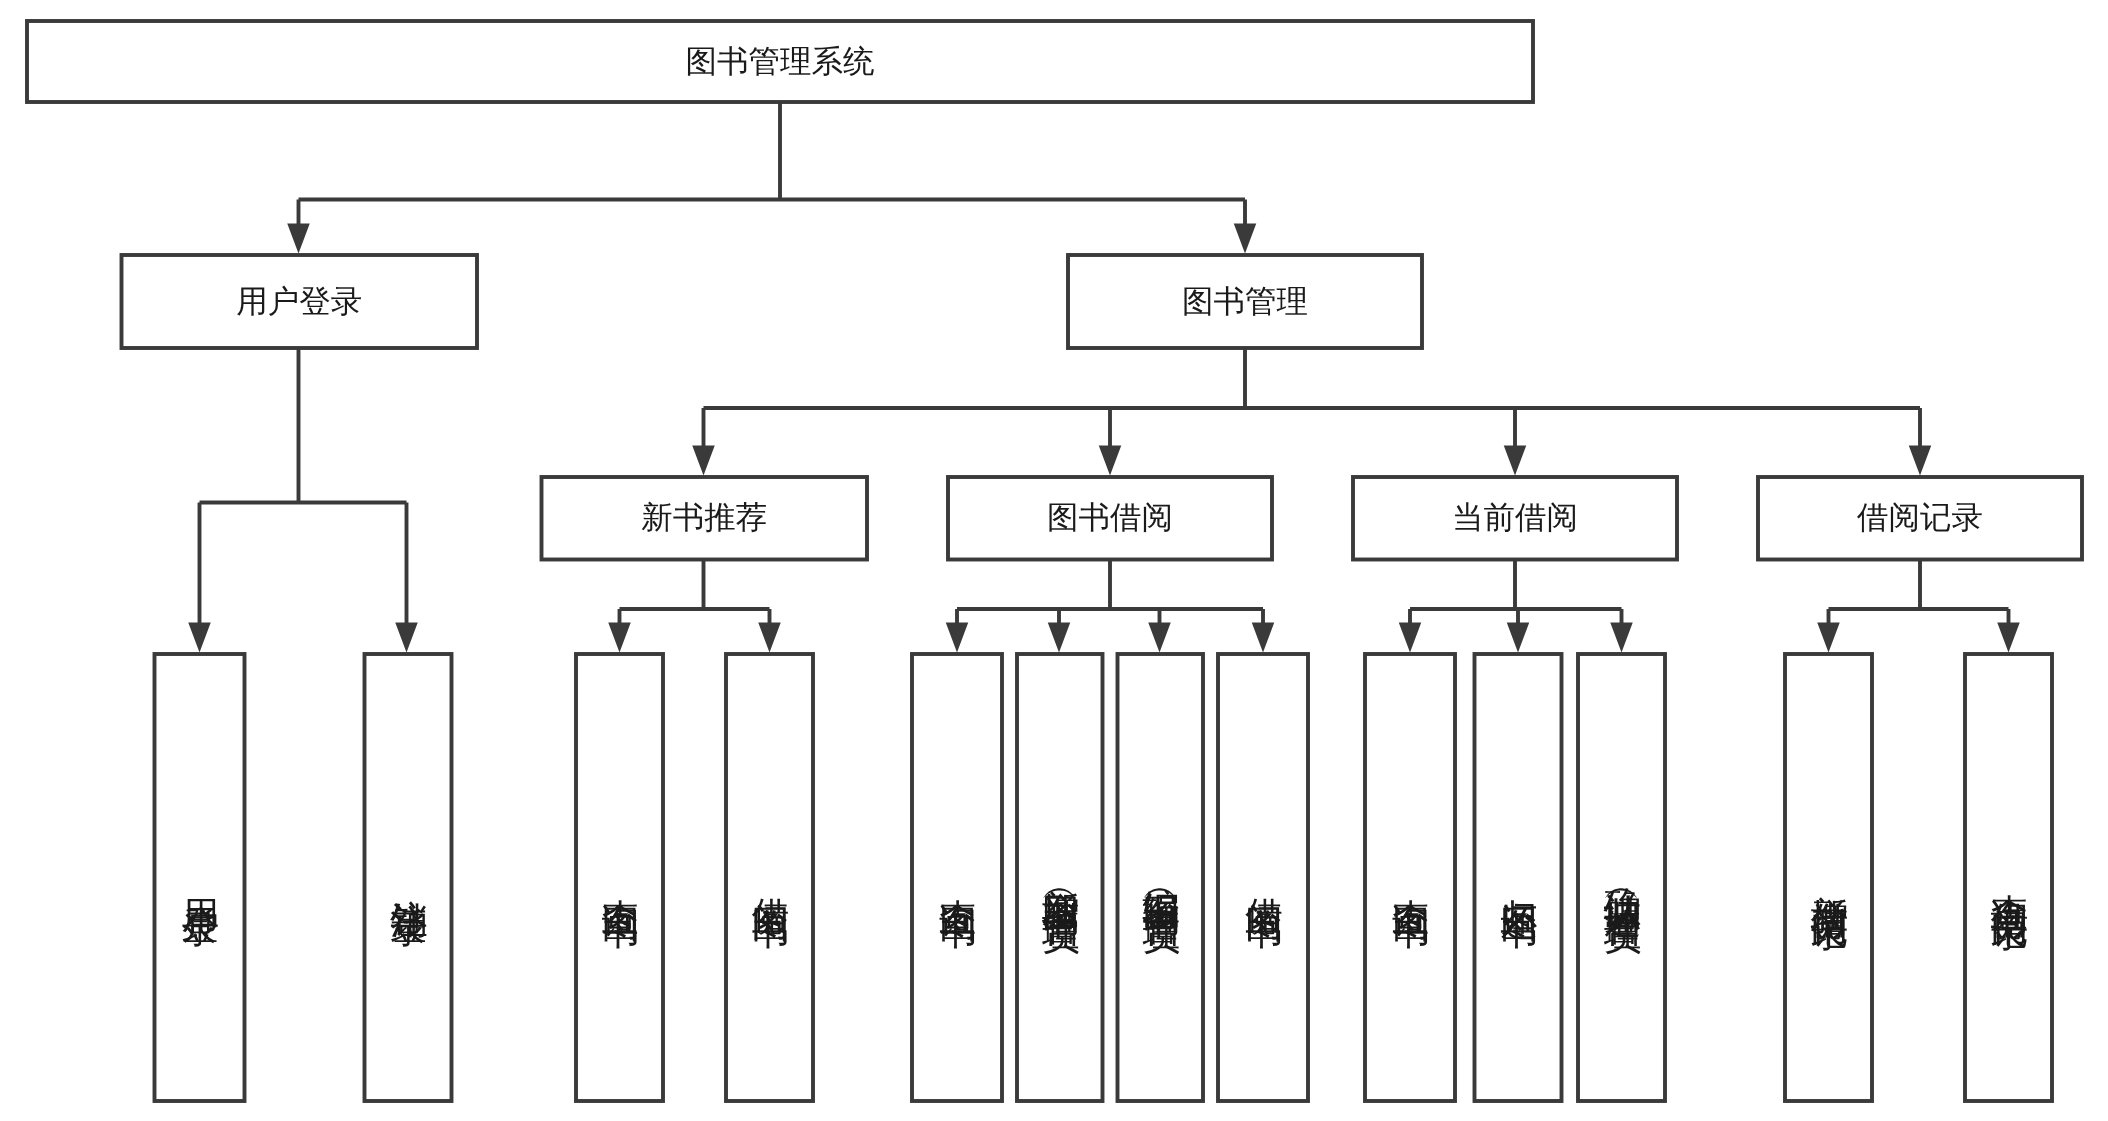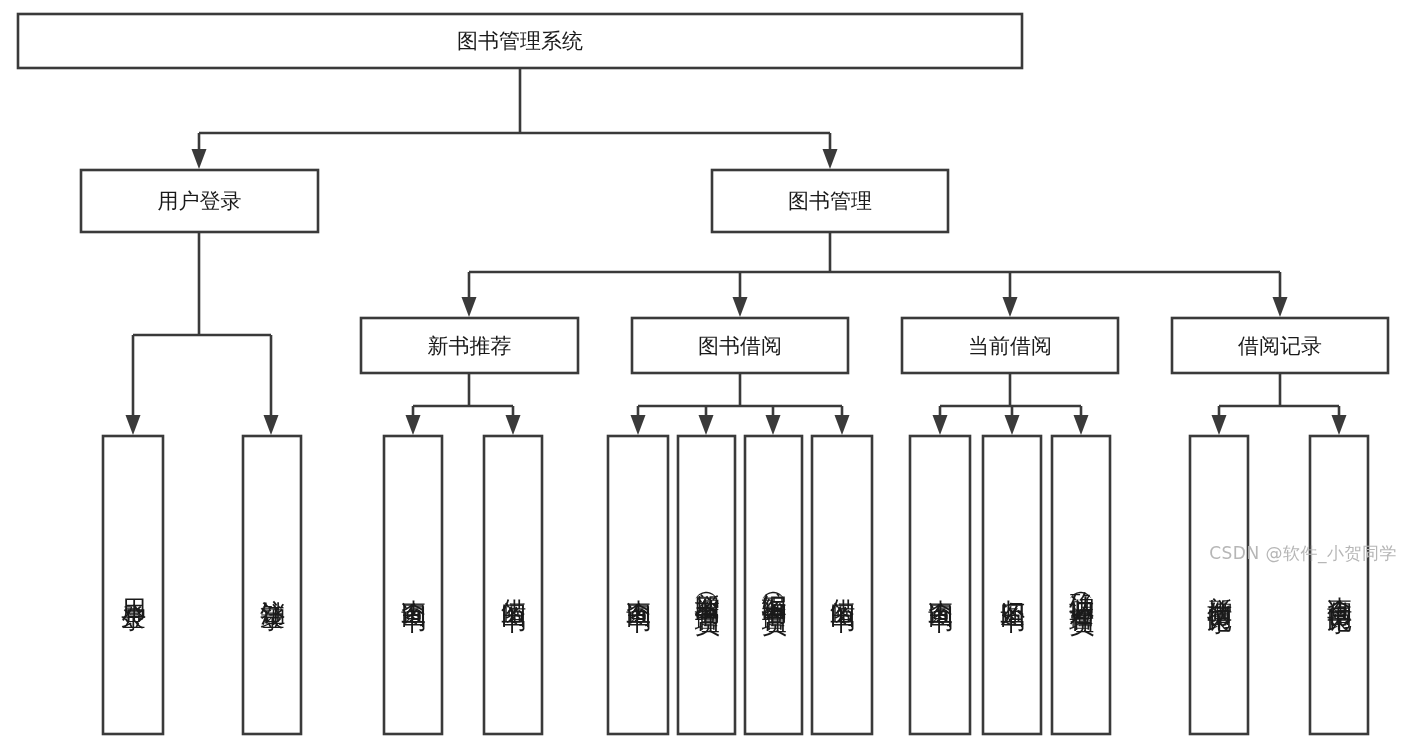--- a/index.html
+++ b/index.html
@@ -172,14 +172,13 @@
       <div class="vlabel" style="left: 608px; top: 436px; width: 60px; height: 298px;">查询图书</div>
       <div class="vlabel" style="left: 678px; top: 436px; width: 57px; height: 298px;">新增图书（管理员）</div>
       <div class="vlabel" style="left: 745px; top: 436px; width: 57px; height: 298px;">编辑图书（管理员）</div>
       <div class="vlabel" style="left: 812px; top: 436px; width: 60px; height: 298px;">借阅图书</div>
       <div class="vlabel" style="left: 910px; top: 436px; width: 60px; height: 298px;">查询图书</div>
       <div class="vlabel" style="left: 983px; top: 436px; width: 58px; height: 298px;">归还图书</div>
       <div class="vlabel" style="left: 1052px; top: 436px; width: 58px; height: 298px;">确认归还（管理员）</div>
       <div class="vlabel" style="left: 1190px; top: 436px; width: 58px; height: 298px;">新增借阅记录</div>
       <div class="vlabel" style="left: 1310px; top: 436px; width: 58px; height: 298px;">查询借阅记录</div>
     </div>
-  <div id="watermark">CSDN @软件_小贺同学</div>
 </div>
 
 </body></html>

